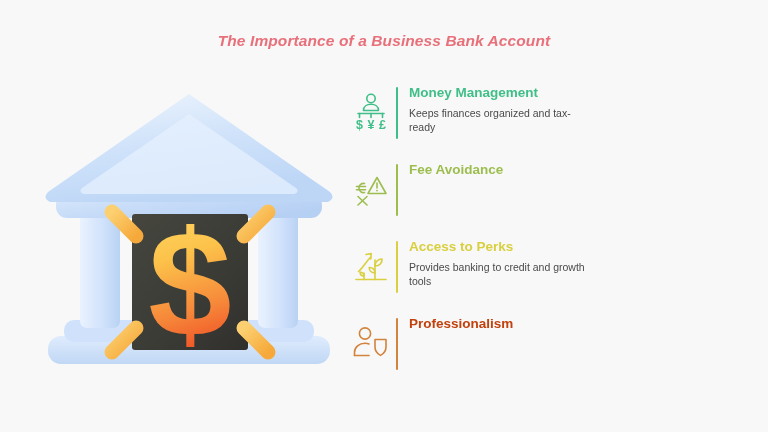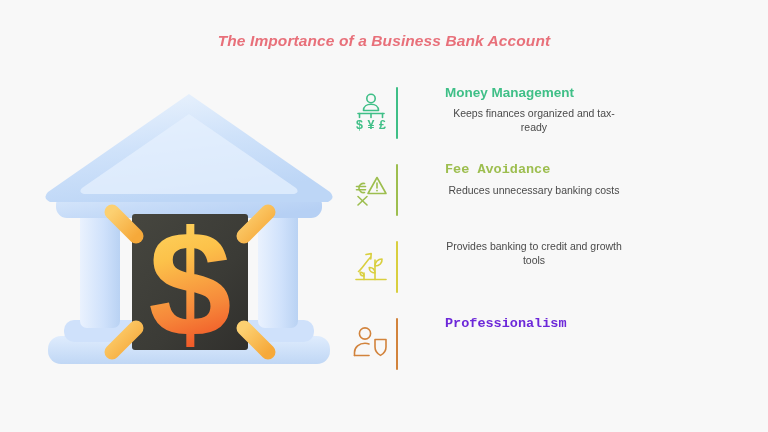--- a/index.html
+++ b/index.html
@@ -75,34 +75,32 @@
     flex: 0 0 2px;
     width: 2px;
     height: 52px;
     margin: 3px 11px 0 2px;
     border-radius: 1px;
   }
 
   .feat-text {
     flex: 1 1 auto;
     padding-top: 1px;
-    margin-left: 36px;
   }
   .feat-title {
     font-size: 13.5px;
     font-weight: bold;
     line-height: 16px;
     margin-bottom: 5px;
   }
   .feat-desc {
     font-size: 10.5px;
     line-height: 14px;
     color: #4a4a4a;
     max-width: 178px;
-    text-align: center;
   }
 </style>
 </head>
 <body>
 
 <div class="slide">
 
   <div class="title">The Importance of a Business Bank Account</div>
 
   <div class="illustration">
@@ -207,53 +205,53 @@
           <circle cx="25" cy="20.6" r="0.9" fill="#9dbe4f" stroke="none"></circle>
           <path d="M12.5 13.5a4.6 4.6 0 1 0 0 9"></path>
           <line x1="4.5" y1="16.5" x2="13.5" y2="16.5"></line>
           <line x1="4.5" y1="19.8" x2="13.5" y2="19.8"></line>
           <path d="M6 26.5 L15 35"></path>
           <path d="M15 26.5 L6 35"></path>
         </svg>
       </div>
       <div class="feat-rule" style="background:#9dbe4f;"></div>
       <div class="feat-text">
-        <div class="feat-title" style="color:#9dbe4f;font-family:Liberation Mono, monospace;">Fee Avoidance</div>
-        <div class="feat-desc">Reduces unnecessary banking costs</div>
+        <div class="feat-title" style="color:#9dbe4f;">Fee Avoidance</div>
       </div>
     </div>
 
     <div class="feature">
       <div class="feat-icon">
         <svg width="38" height="38" viewBox="0 0 38 38" fill="none" stroke="#d9cf3f" stroke-width="1.6" stroke-linecap="round" stroke-linejoin="round">
           <line x1="4" y1="32.5" x2="34" y2="32.5"></line>
           <line x1="23" y1="13" x2="23" y2="32.5"></line>
           <path d="M23 19c0-4 2.8-7 7-7 .4 3.9-2.4 7-7 7z"></path>
           <path d="M23 26c-3.4 0-5.8-2.2-5.8-5.4 3.5-.3 5.8 2 5.8 5.4z"></path>
           <line x1="12" y1="26" x2="12" y2="32.5"></line>
           <path d="M12 29c-2.3 0-3.9-1.5-3.9-3.7 2.4-.2 3.9 1.4 3.9 3.7z"></path>
           <path d="M6.5 24.5c3.5-3 6.7-8.5 12-14.2"></path>
           <path d="M14 7.5 L19.2 6.6 L18.8 12"></path>
         </svg>
       </div>
       <div class="feat-rule" style="background:#d9cf3f;"></div>
       <div class="feat-text">
+        <div class="feat-title" style="color:#d9cf3f;">Access to Perks</div>
         <div class="feat-desc">Provides banking to credit and growth tools</div>
       </div>
     </div>
 
     <div class="feature">
       <div class="feat-icon">
         <svg width="38" height="36" viewBox="0 0 38 36" fill="none" stroke="#d2833c" stroke-width="1.6" stroke-linecap="round" stroke-linejoin="round">
           <circle cx="13" cy="8.5" r="5.6"></circle>
           <path d="M2.5 30.5v-3c0-5.2 4.7-9.2 10.5-9.2 1.4 0 2.8.2 4 .7"></path>
           <line x1="2.5" y1="30.5" x2="17" y2="30.5"></line>
           <path d="M23 14.5h11v7.5c0 4.6-3.6 7.4-5.5 8.4-1.9-1-5.5-3.8-5.5-8.4z"></path>
         </svg>
       </div>
       <div class="feat-rule" style="background:#d2833c;"></div>
       <div class="feat-text">
-        <div class="feat-title" style="color:#6d28d9;font-family:Liberation Mono, monospace;">Professionalism</div>
+        <div class="feat-title" style="color:#c2410c;">Professionalism</div>
       </div>
     </div>
 
   </div>
 </div>
 
 </body></html>

